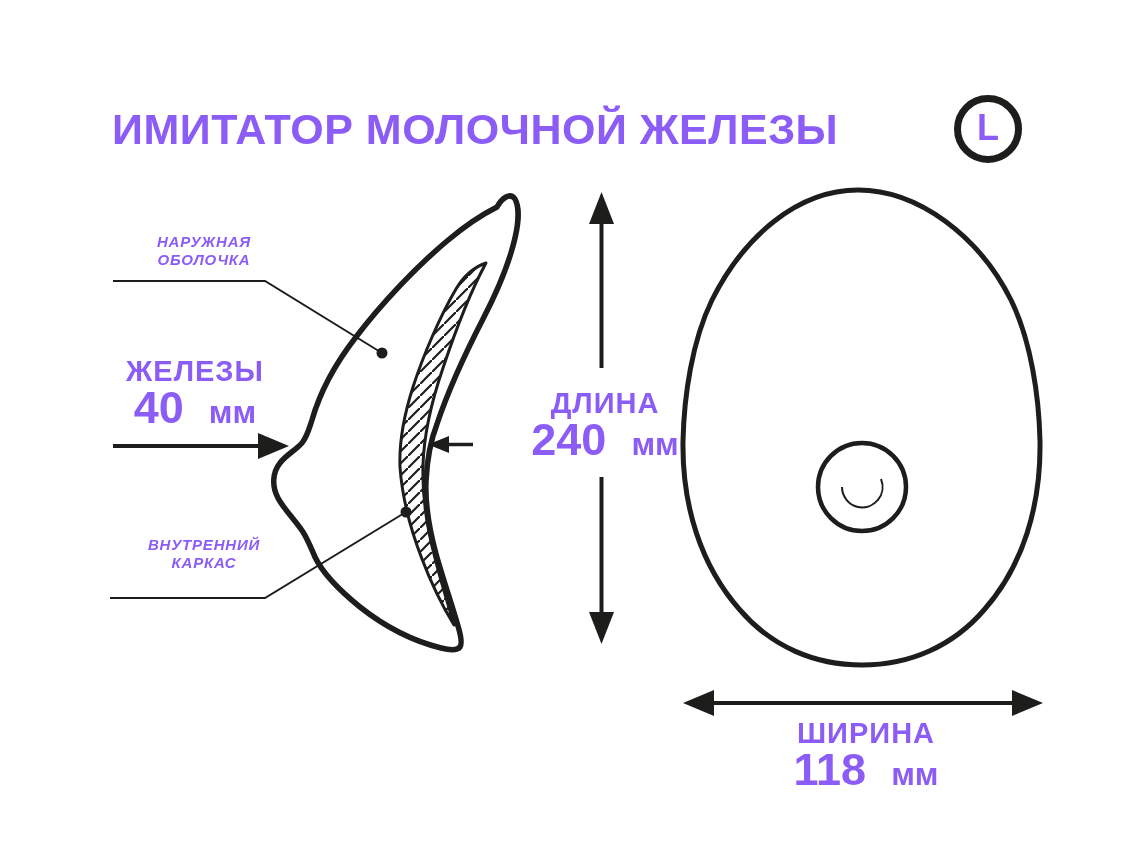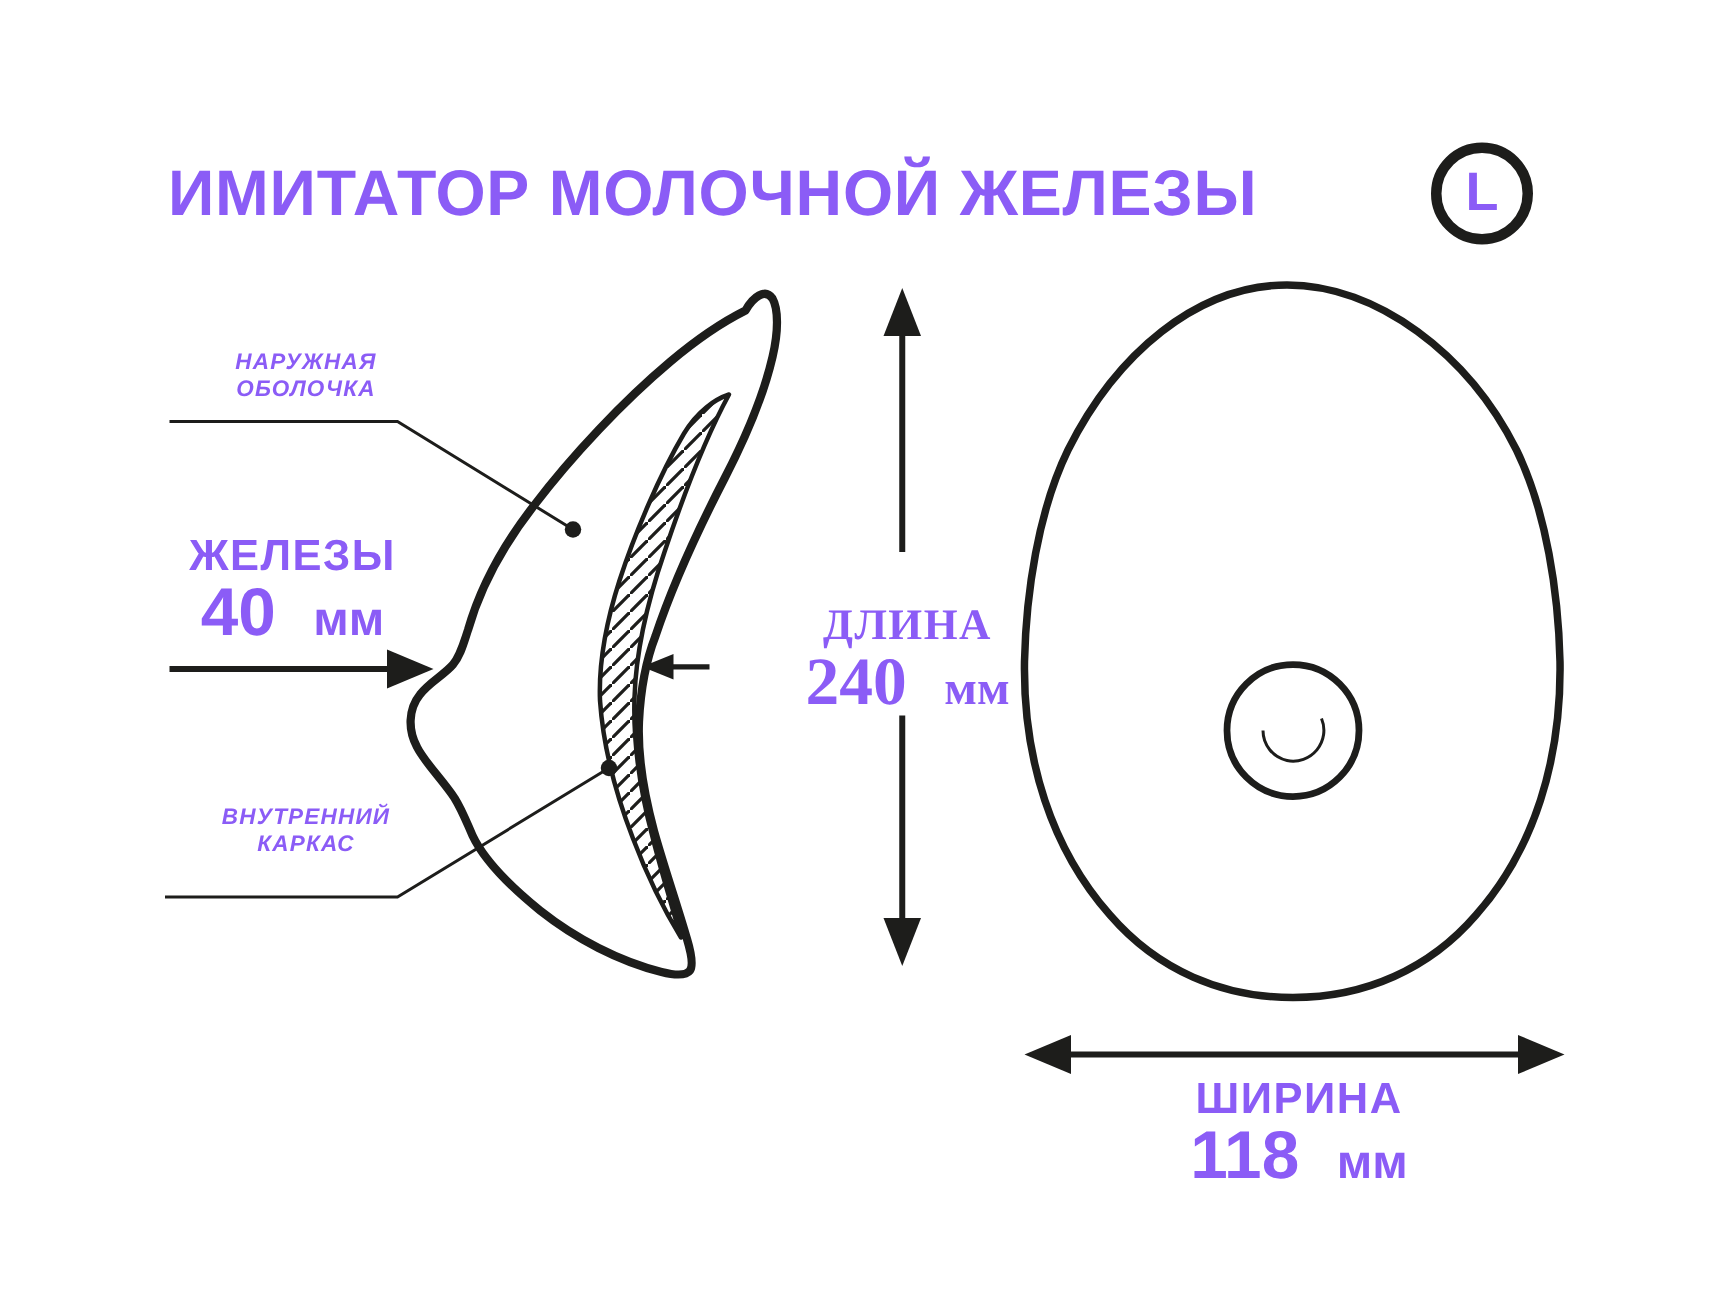--- a/index.html
+++ b/index.html
@@ -59,21 +59,21 @@
   }
   .small-label.outer { top: 233px; }
   .small-label.inner { top: 536px; }
   .dim-block {
     position: absolute;
     width: 200px;
     text-align: center;
     white-space: nowrap;
   }
   .dim-block.thickness { left: 95px;  top: 356px; }
-  .dim-block.length    { left: 505px; top: 402px; font-family: Liberation Serif, serif; }
+  .dim-block.length    { left: 505px; top: 388px; }
   .dim-block.width     { left: 766px; top: 718px; }
   .dim-label {
     font-size: 29px;
     font-weight: 700;
     letter-spacing: 1px;
     line-height: 30px;
   }
   .dim-value-row { line-height: 44px; }
   .dim-value { font-size: 45px; font-weight: 700; }
   .dim-unit  { font-size: 32px; font-weight: 700; margin-left: 25px; }

